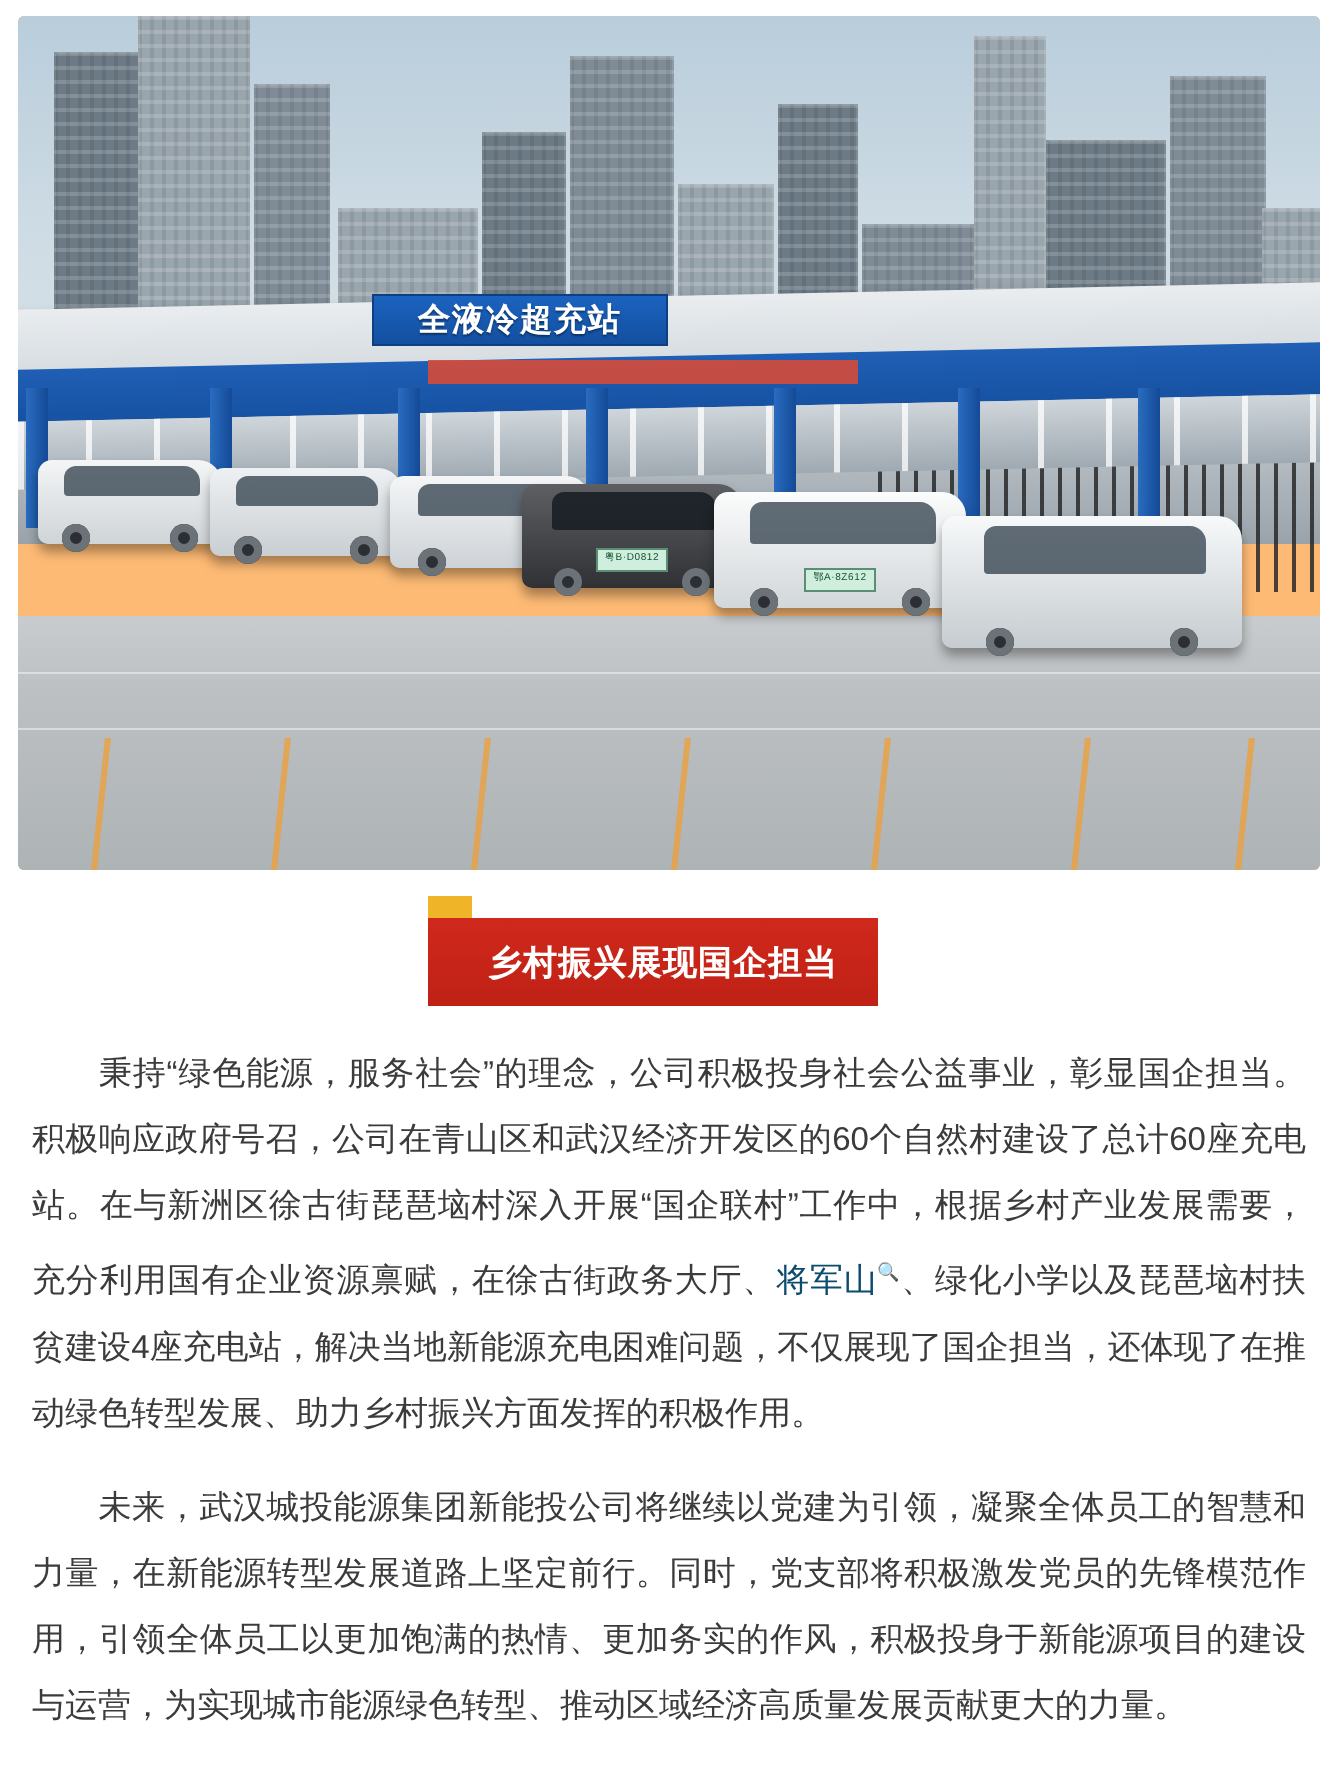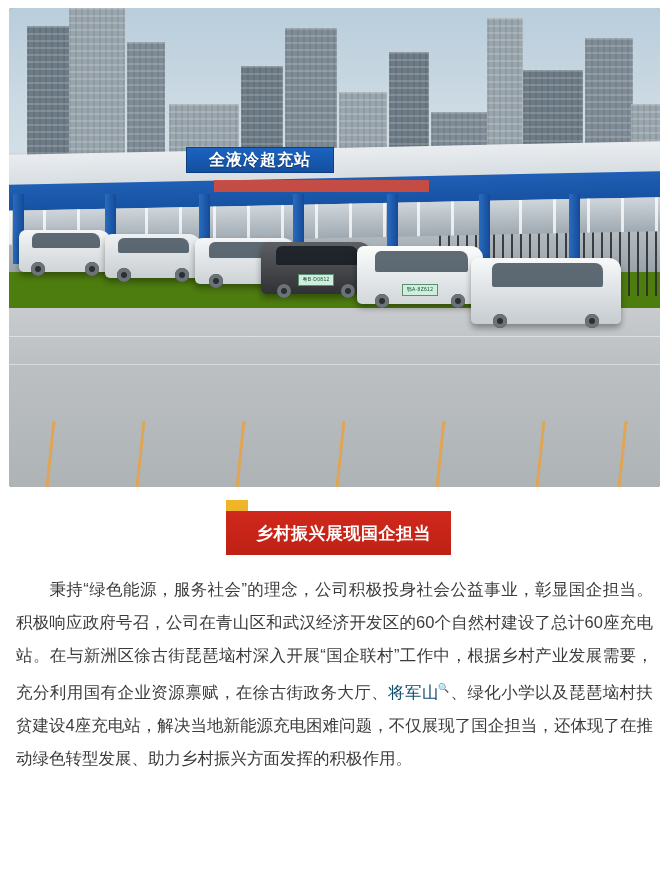--- a/index.html
+++ b/index.html
@@ -18,24 +18,24 @@
     position: relative;
     width: 669px;
     height: 891px;
     background: #ffffff;
   }
 
   
   .hero {
     position: relative;
     margin: 8px 9px 0 9px;
-    height: 479px;
+    height: 427px;
     border-radius: 3px;
     overflow: hidden;
-    background: #4d7c0f;
+    background: #fdba74;
   }
   
   .sky {
     position: absolute;
     left: 0; top: 0; right: 0; height: 230px;
     background: linear-gradient(#b9cddb 0%, #cddbe4 45%, #dfe6e9 100%);
   }
   
   .tower {
     position: absolute;
@@ -165,21 +165,21 @@
     color: #14512f;
     font-size: 5px;
     line-height: 9px;
     text-align: center;
     letter-spacing: .3px;
   }
 
   
   .title-row {
     position: relative;
-    margin: 24px 0 0 12px;
+    margin: 24px 0 0 0;
     height: 44px;
   }
   .ribbon {
     position: absolute;
     left: 214px; top: 0;
     height: 44px;
     display: flex;
     align-items: center;
     background: linear-gradient(#d0281c, #bf2115);
     color: #fff;
@@ -333,15 +333,18 @@
 
   <div class="title-row">
     <div class="bookmark"></div>
     <div class="ribbon">乡村振兴展现国企担当</div>
   </div>
 
   <div class="body-text">
     <p>
       <span class="indent"></span><span>秉持“绿色能源，服务社会”的理念，公司积极投身社会公益事业，彰显国企担当。积极响应政府号召，公司在青山区和武汉经济开发区的60个自然村建设了总计60座充电站。在与新洲区徐古街琵琶垴村深入开展“国企联村”工作中，根据乡村产业发展需要，充分利用国有企业资源禀赋，在徐古街政务大厅、</span><span class="poi">将军山</span><span class="poi-badge">🔍</span><span>、绿化小学以及琵琶垴村扶贫建设4座充电站，解决当地新能源充电困难问题，不仅展现了国企担当，还体现了在推动绿色转型发展、助力乡村振兴方面发挥的积极作用。</span>
     </p>
+    <p>
+      <span class="indent"></span><span>未来，武汉城投能源集团新能投公司将继续以党建为引领，凝聚全体员工的智慧和力量，在新能源转型发展道路上坚定前行。同时，党支部将积极激发党员的先锋模范作用，引领全体员工以更加饱满的热情、更加务实的作风，积极投身于新能源项目的建设与运营，为实现城市能源绿色转型、推动区域经济高质量发展贡献更大的力量。</span>
+    </p>
   </div>
 
 </div>
 
 </body></html>

